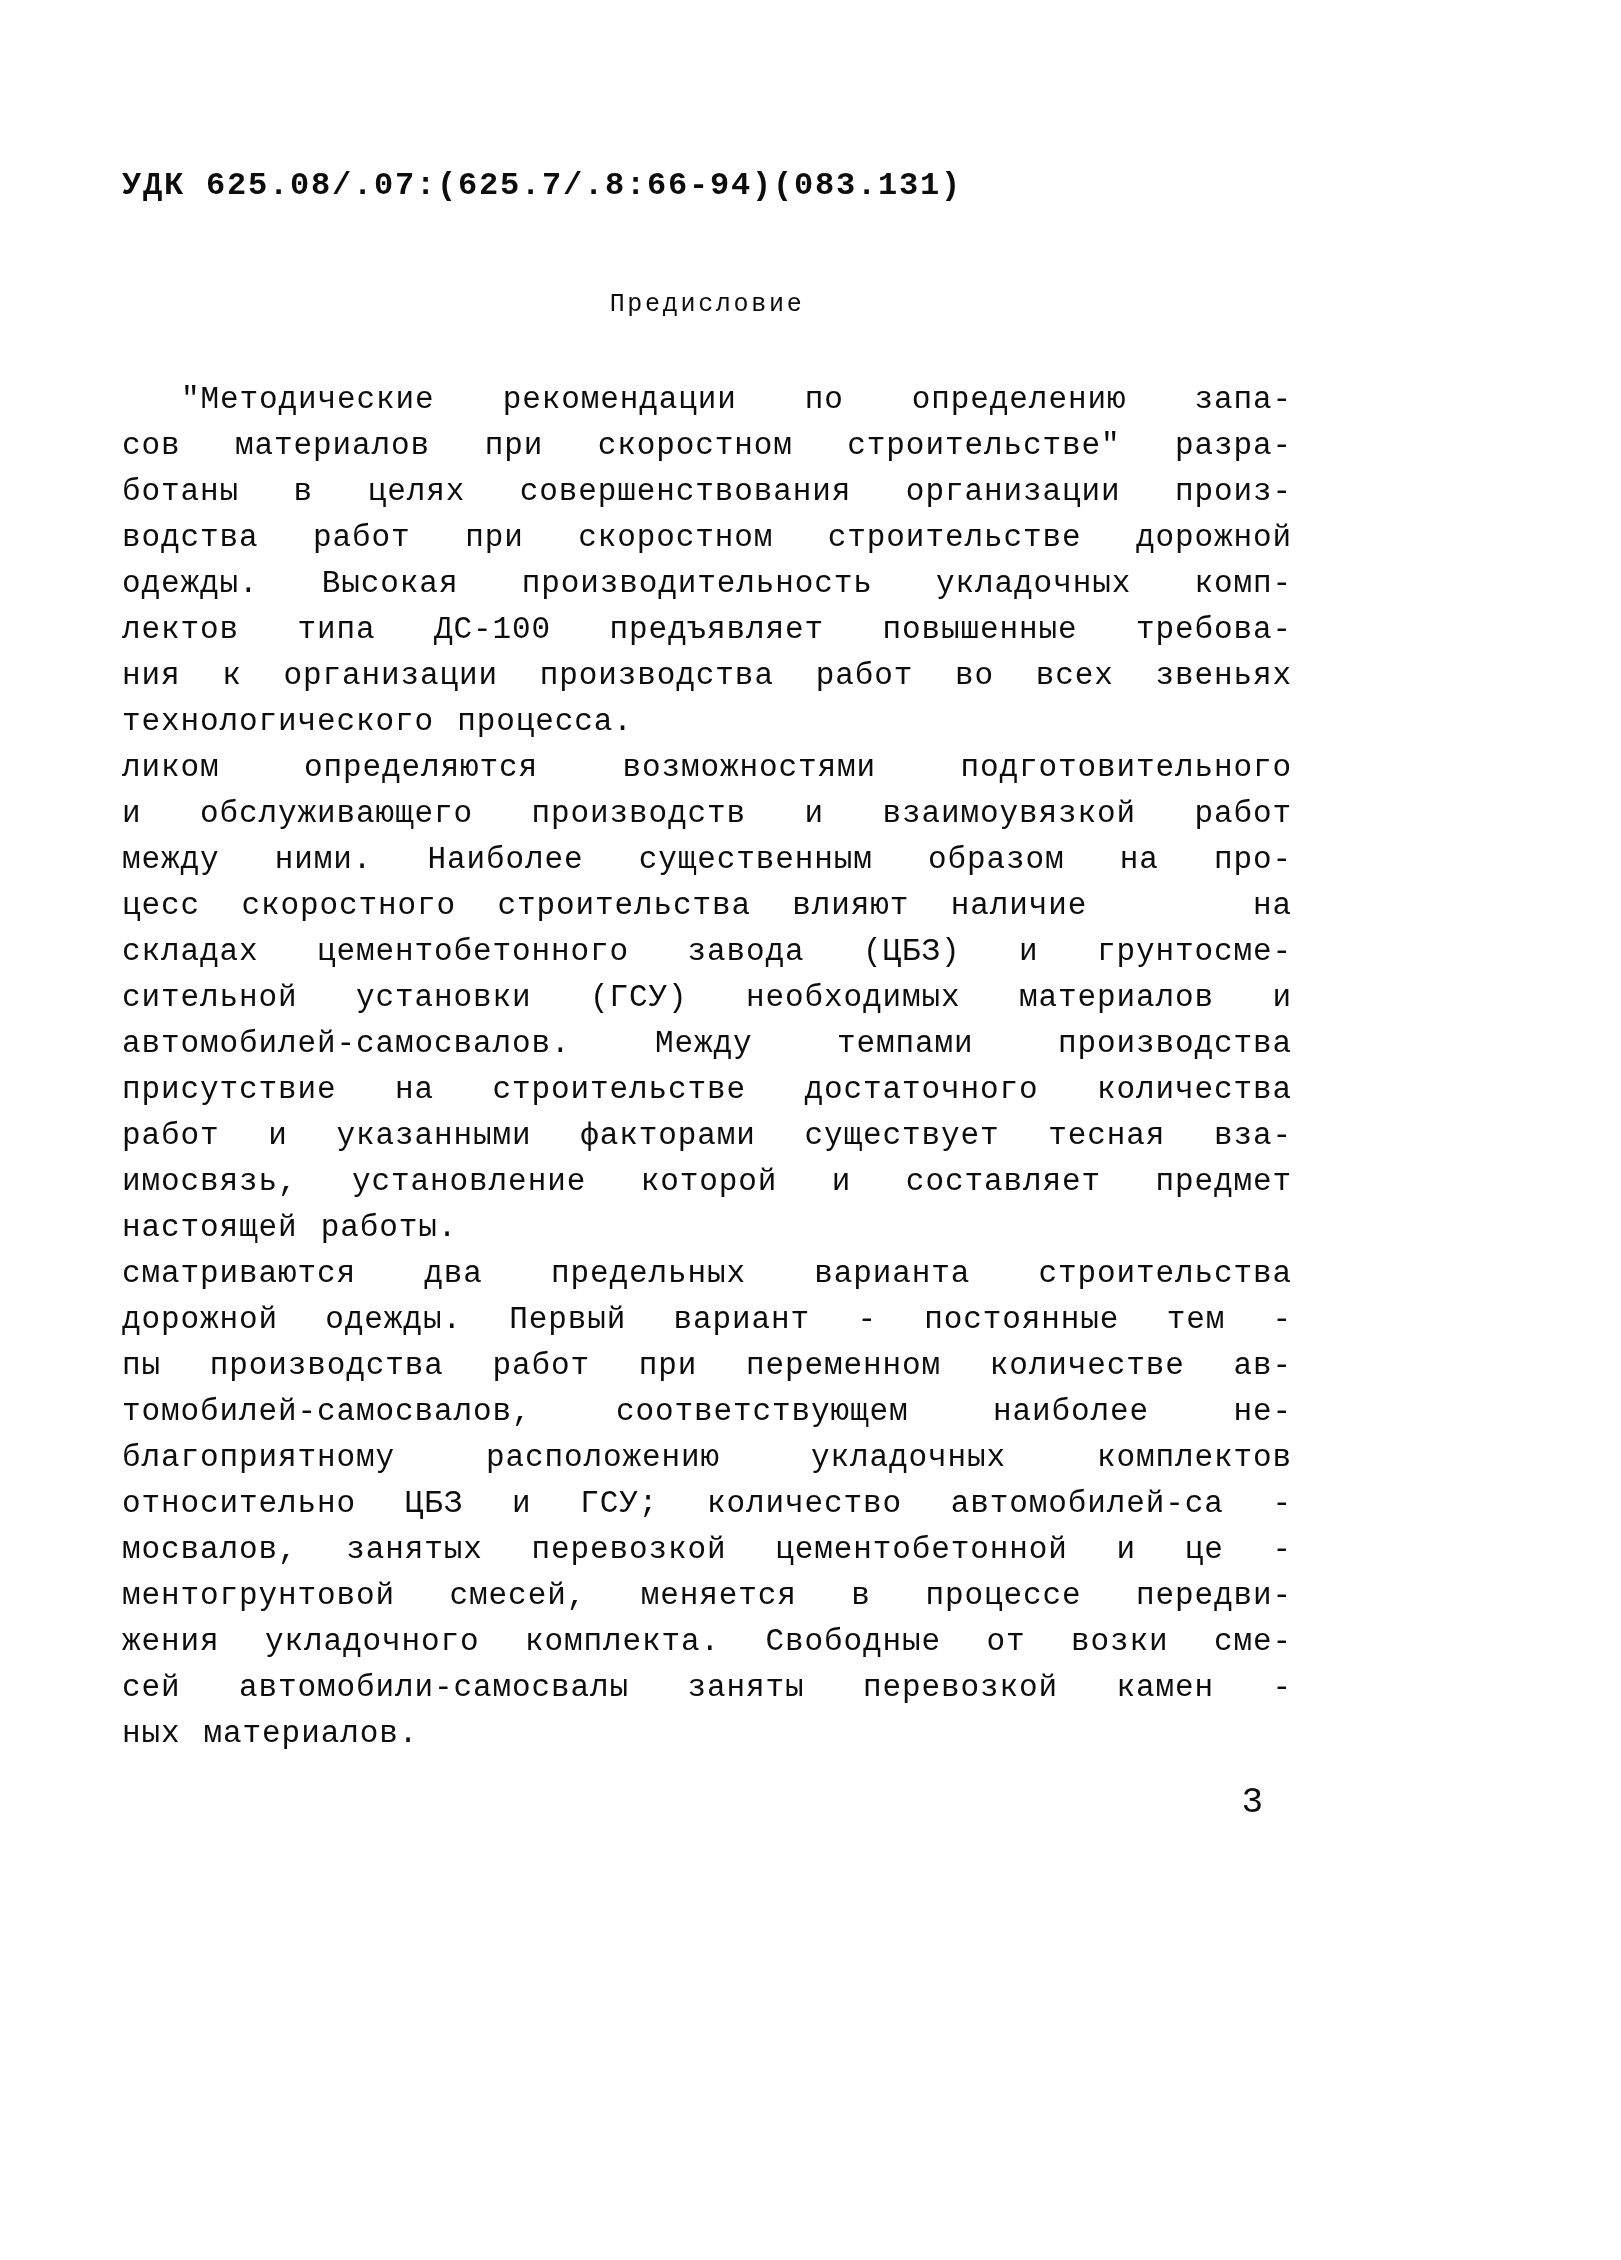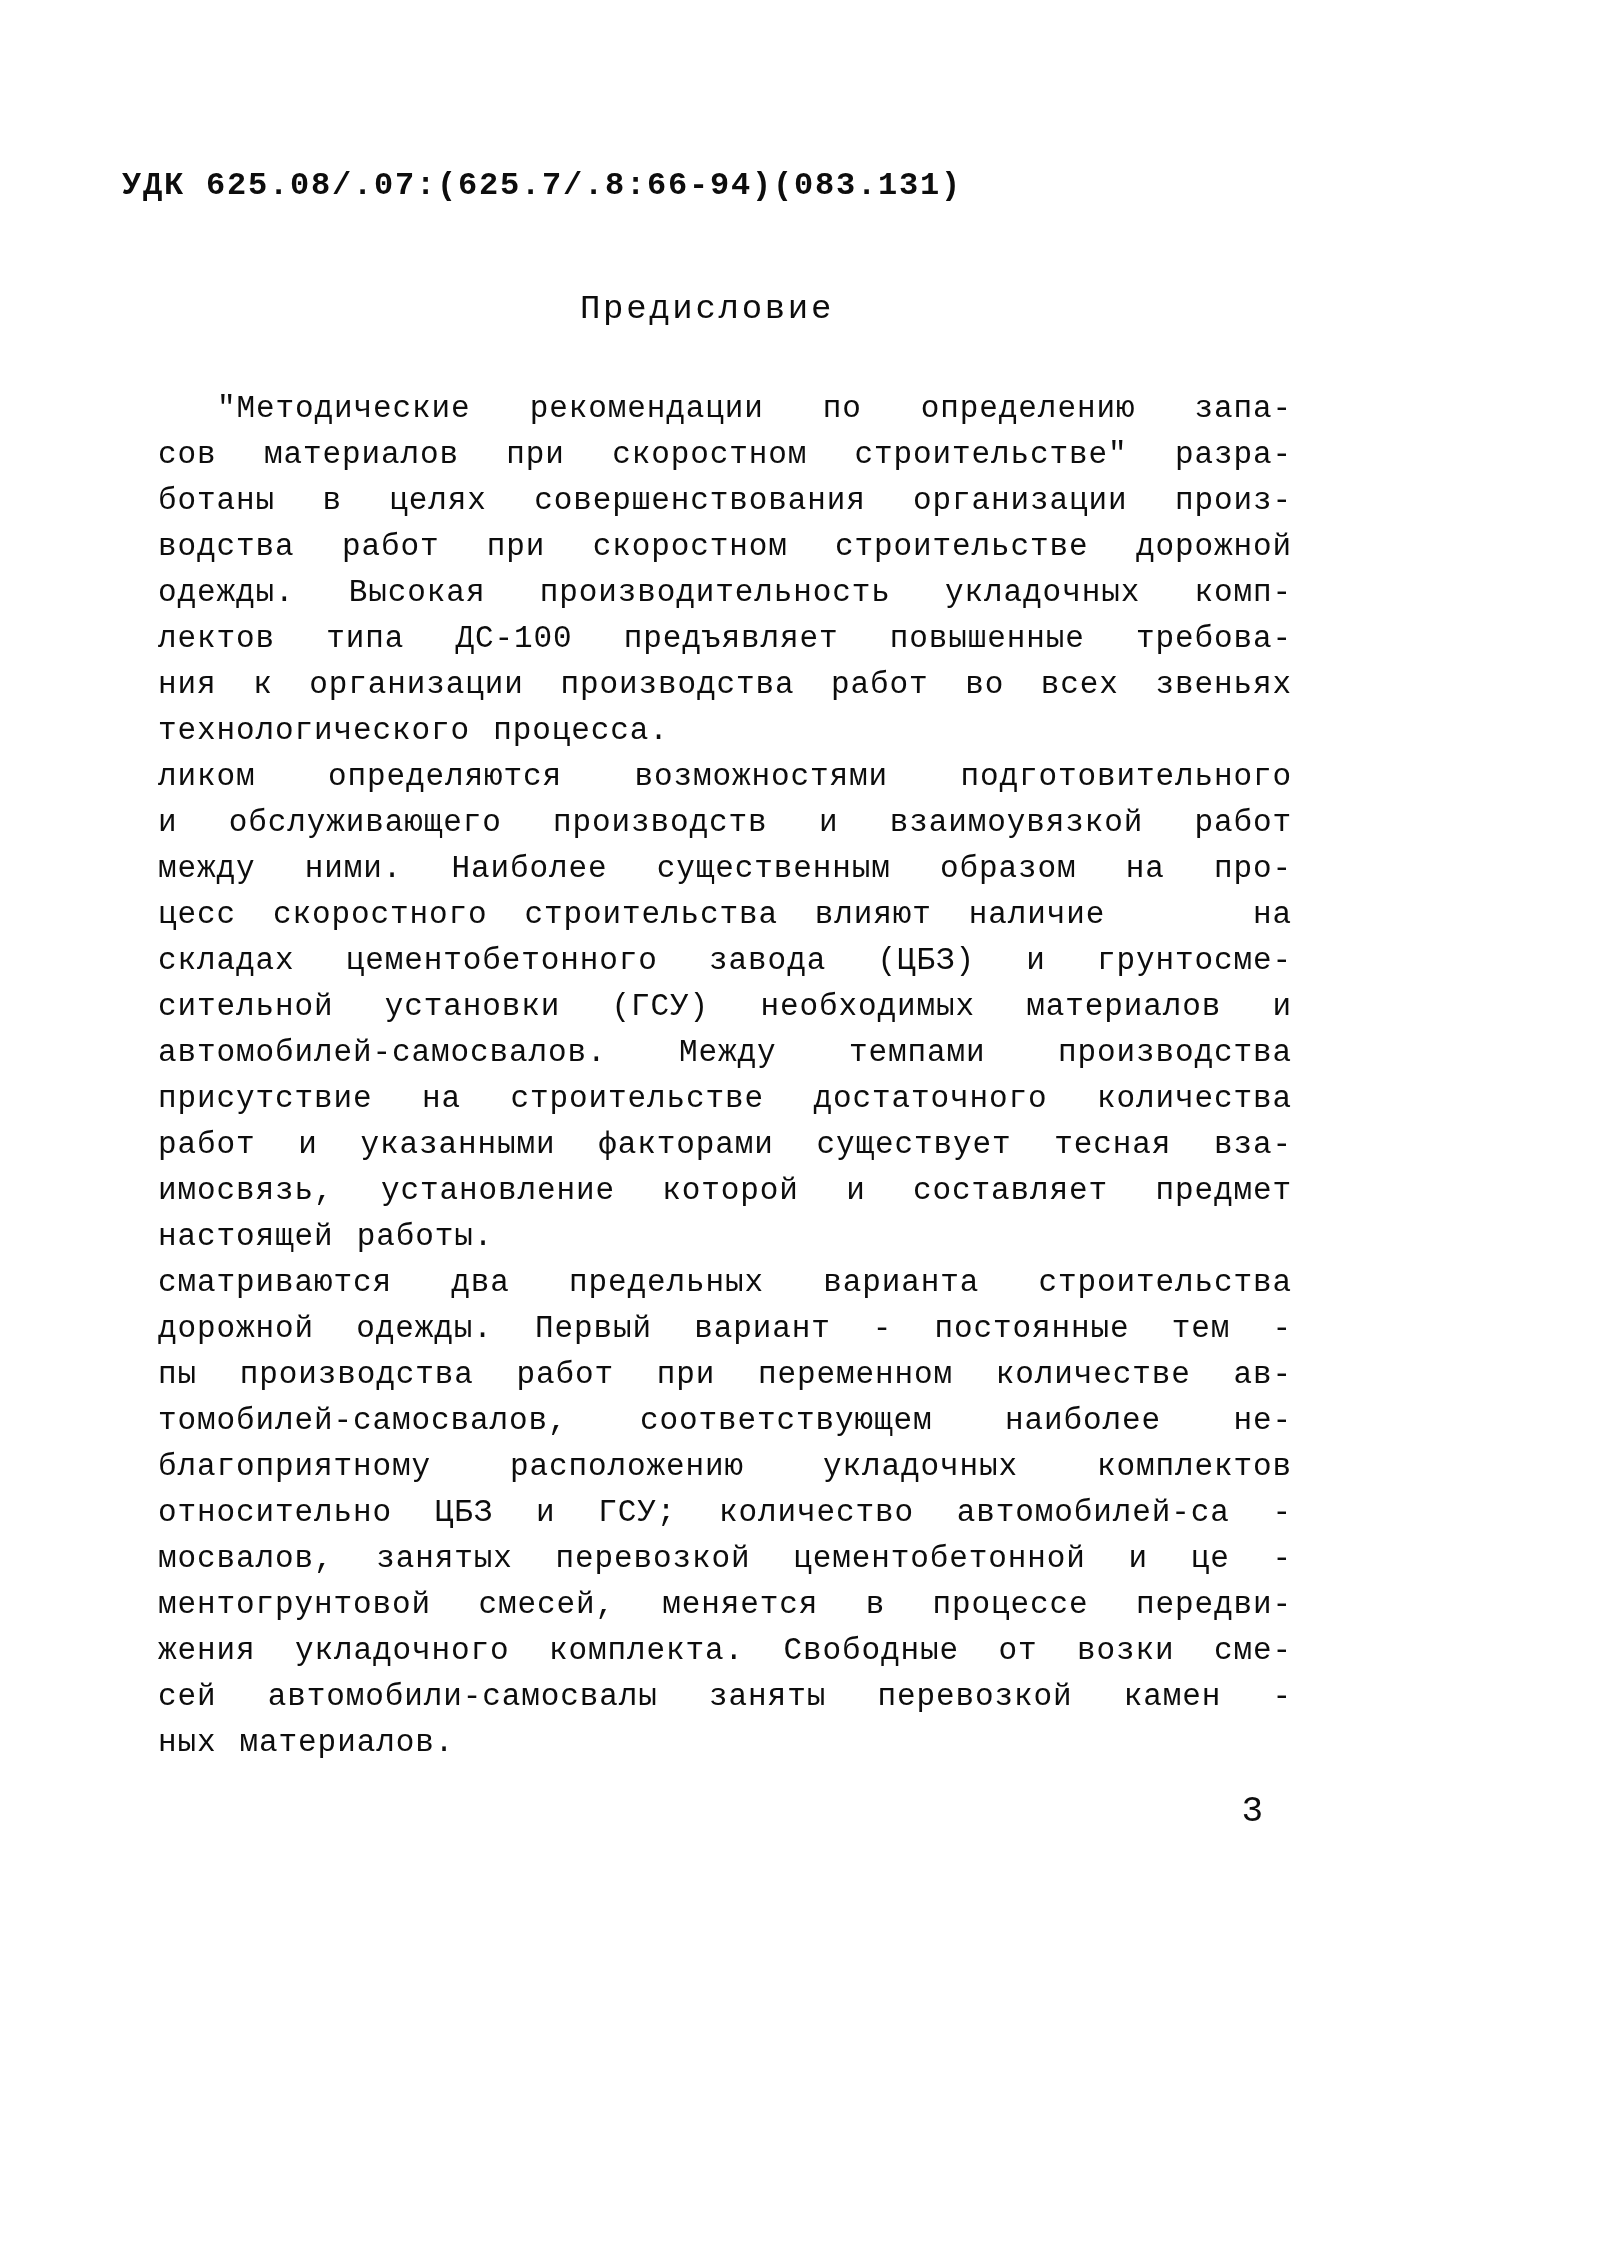--- a/index.html
+++ b/index.html
@@ -17,31 +17,30 @@
   }
   .udk {
     font-size: 32px;
     font-weight: bold;
     letter-spacing: 1.8px;
     white-space: nowrap;
   }
   .doc-title {
     margin-top: 86px;
     text-align: center;
-    font-size: 34px;
+    font-size: 25px;
     font-weight: normal;
     letter-spacing: 2.7px;
   }
   .doc-body {
     margin-top: 58px;
     font-size: 31px;
     line-height: 46px;
     letter-spacing: 0.9px;
     word-spacing: 3.6px;
-    margin-left: 36px;
   }
   .line {
     text-align: justify;
     text-align-last: justify;
     white-space: pre-wrap;
   }
   .line.first { text-indent: 59px; }
   .line.last  { text-align-last: left; }
   .page-number {
     margin-top: 25px;

